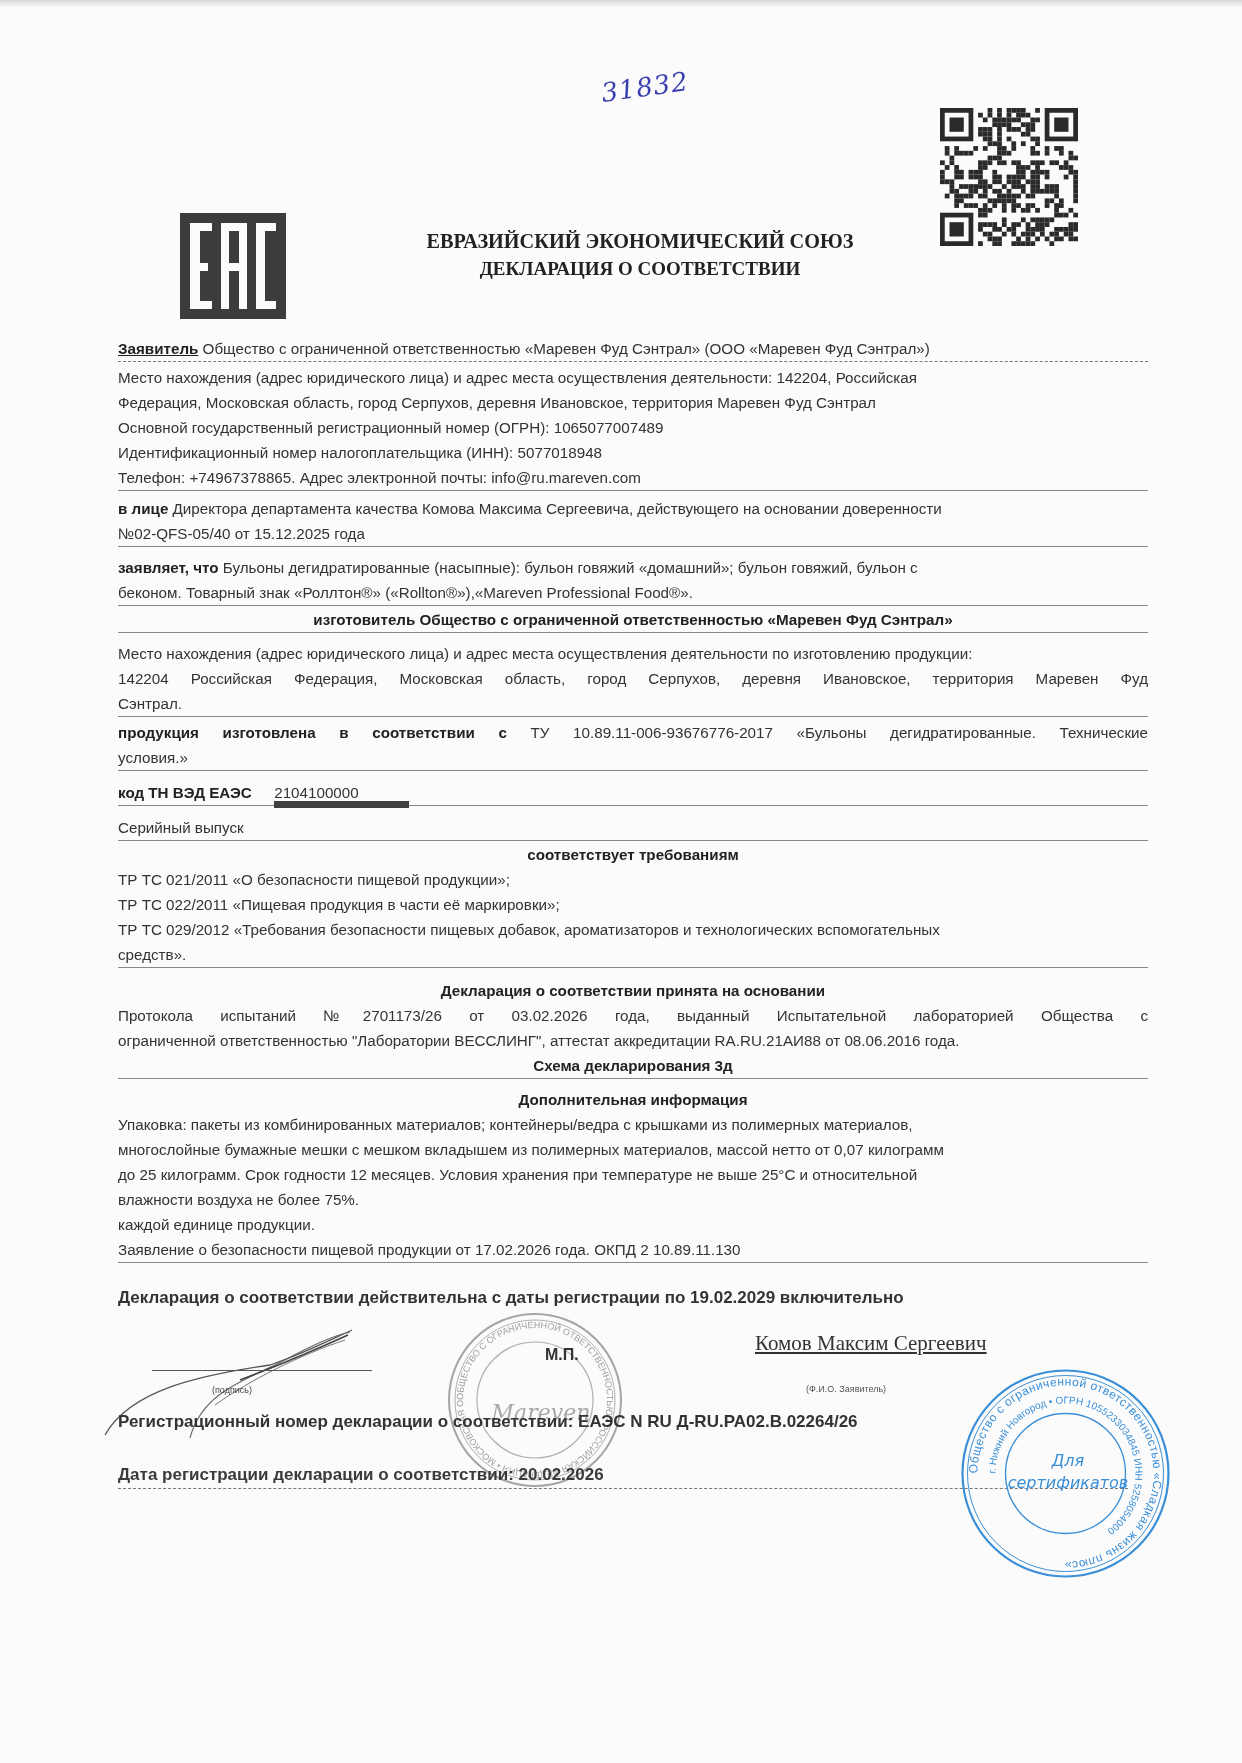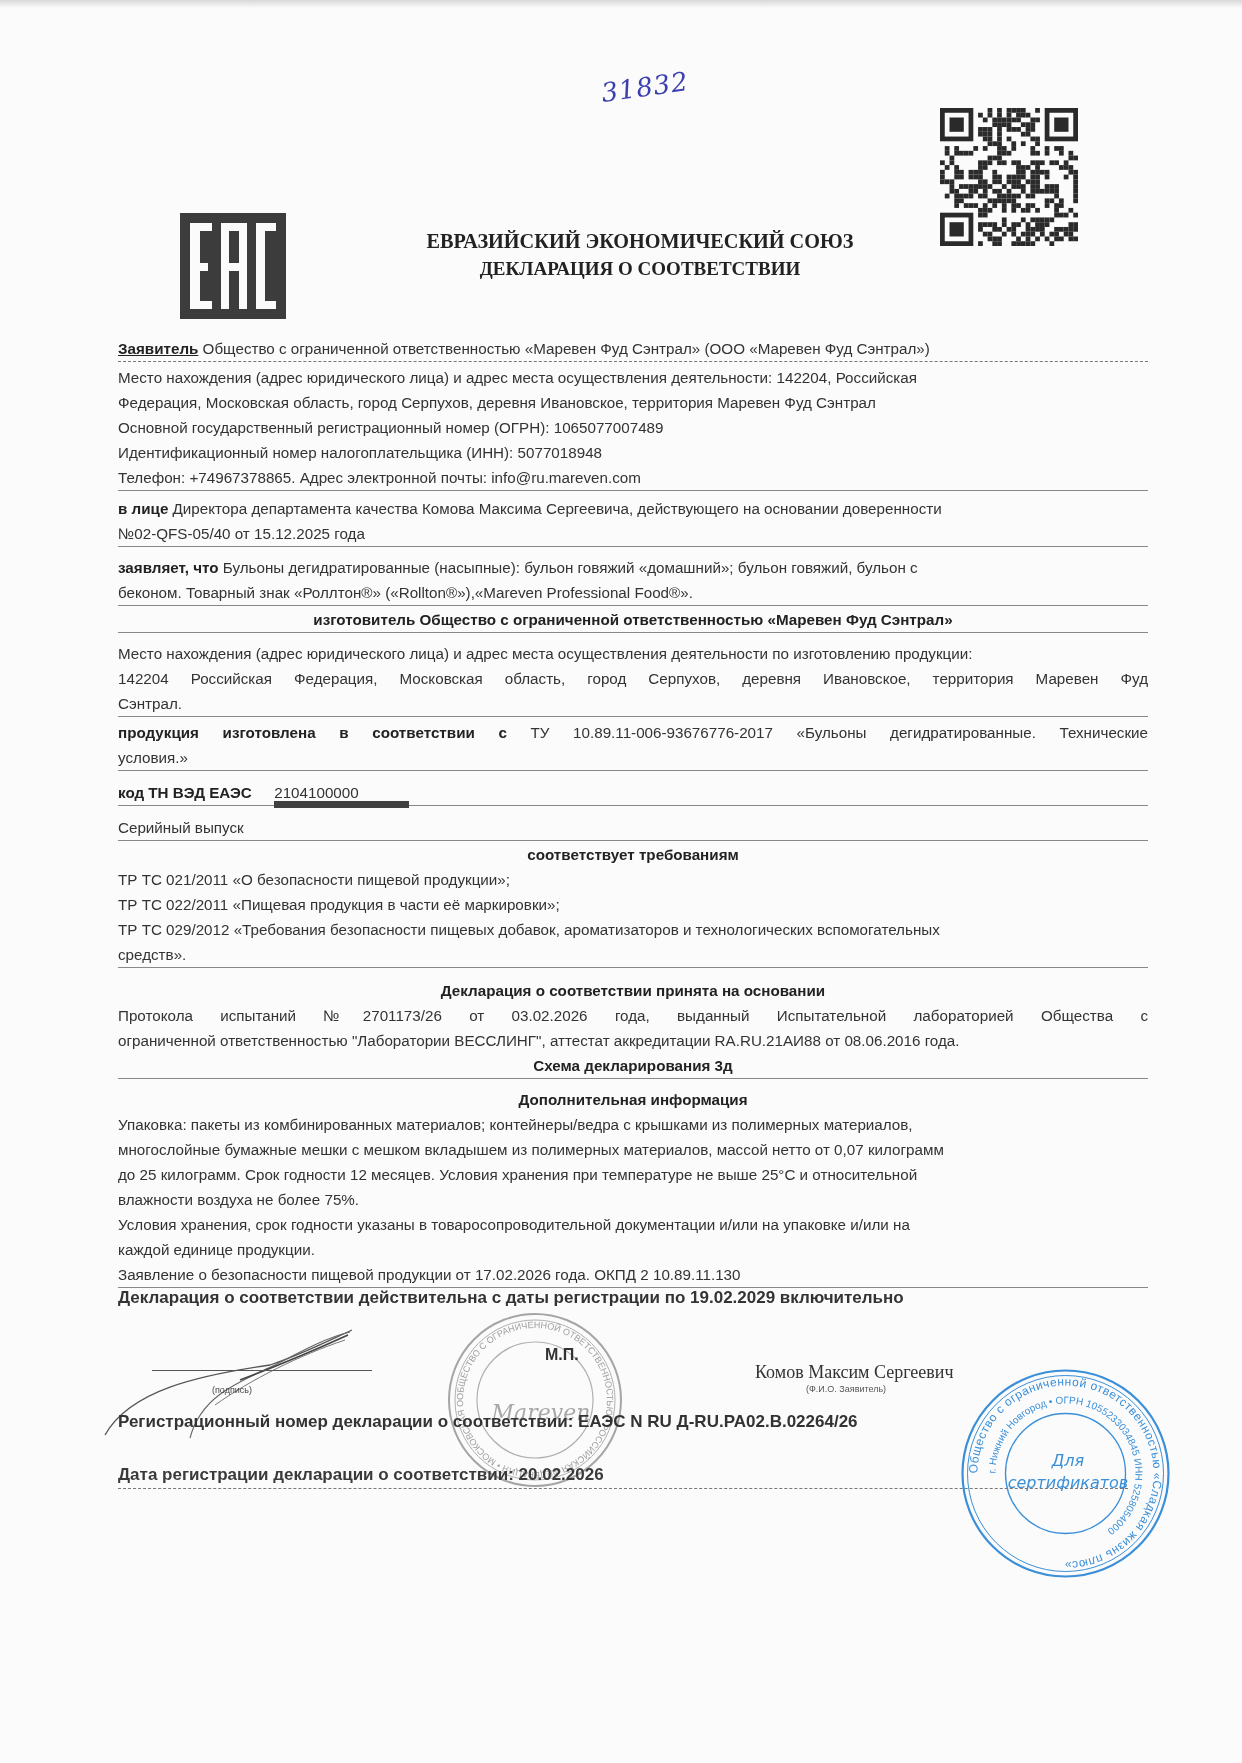--- a/index.html
+++ b/index.html
@@ -27,22 +27,22 @@
   .b { font-weight: bold; color: #222; text-align: center; }
   .rule { border-bottom: 1px dashed #777; }
   .rule2 { border-bottom: 1.5px solid #888; }
   .just { text-align: justify; text-align-last: left; }
 
   .big { font-size: 17px; font-weight: bold; color: #333; }
 
   .sigline { position: absolute; left: 152px; top: 1370px; width: 220px; border-top: 1px solid #555; }
   .siglabel { position: absolute; left: 212px; top: 1385px; font-size: 9px; color: #444; }
   .mp { position: absolute; left: 545px; top: 1346px; font-size: 16px; font-weight: bold; color: #333; }
-  .fio { position: absolute; left: 755px; top: 1362px; font-family: "Liberation Serif", serif;
-    font-size: 18px; color: #333; }
+  .fio { position: absolute; left: 755px; top: 1331px; font-family: "Liberation Serif", serif;
+    font-size: 21px; color: #333; text-decoration: underline; }
   .fiolabel { position: absolute; left: 806px; top: 1384px; font-size: 9px; color: #555; }
 
   .stamp-grey { position: absolute; left: 445px; top: 1310px; width: 180px; height: 180px; }
   .stamp-blue { position: absolute; left: 958px; top: 1366px; width: 215px; height: 215px; }
   .sig { position: absolute; left: 100px; top: 1310px; width: 300px; height: 130px; }
 </style>
 </head>
 <body>
 
 <div class="topshade"></div>
@@ -474,21 +474,20 @@
   <div class="row">ограниченной ответственностью "Лаборатории ВЕССЛИНГ", аттестат аккредитации RA.RU.21АИ88 от 08.06.2016 года.</div>
   <div class="row rule2 b" style="font-weight:600">Схема декларирования 3д</div>
 </div>
 
 <div class="doc" style="top:1087px">
   <div class="row b">Дополнительная информация</div>
   <div class="row">Упаковка: пакеты из комбинированных материалов; контейнеры/ведра с крышками из полимерных материалов,</div>
   <div class="row">многослойные бумажные мешки с мешком вкладышем из полимерных материалов, массой нетто от 0,07 килограмм</div>
   <div class="row">до 25 килограмм. Срок годности 12 месяцев. Условия хранения при температуре не выше 25°С и относительной</div>
   <div class="row">влажности воздуха не более 75%.</div>
-  <div class="row">Условия хранения, срок годности указаны в товаросопроводительной документации и/или на упаковке и/или на</div>
   <div class="row">каждой единице продукции.</div>
   <div class="row rule2">Заявление о безопасности пищевой продукции от 17.02.2026 года. ОКПД 2 10.89.11.130</div>
 </div>
 
 <div class="doc big" style="top:1288px">Декларация о соответствии действительна с даты регистрации по 19.02.2029 включительно</div>
 
 <svg class="sig" viewBox="0 0 300 130">
   <path d="M5 125 C 30 80, 100 65, 170 55 C 200 45, 230 30, 252 20" fill="none" stroke="#555" stroke-width="1.3"></path>
   <path d="M90 128 C 100 90, 130 75, 175 55 C 200 42, 225 28, 250 22" fill="none" stroke="#666" stroke-width="1.1"></path>
   <path d="M140 70 C 180 55, 215 40, 248 25" fill="none" stroke="#444" stroke-width="1.6"></path>

